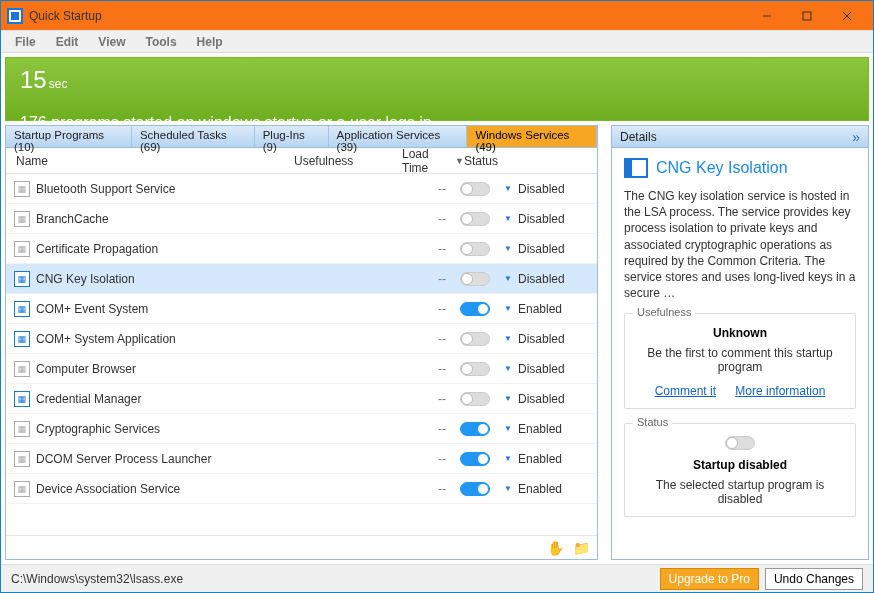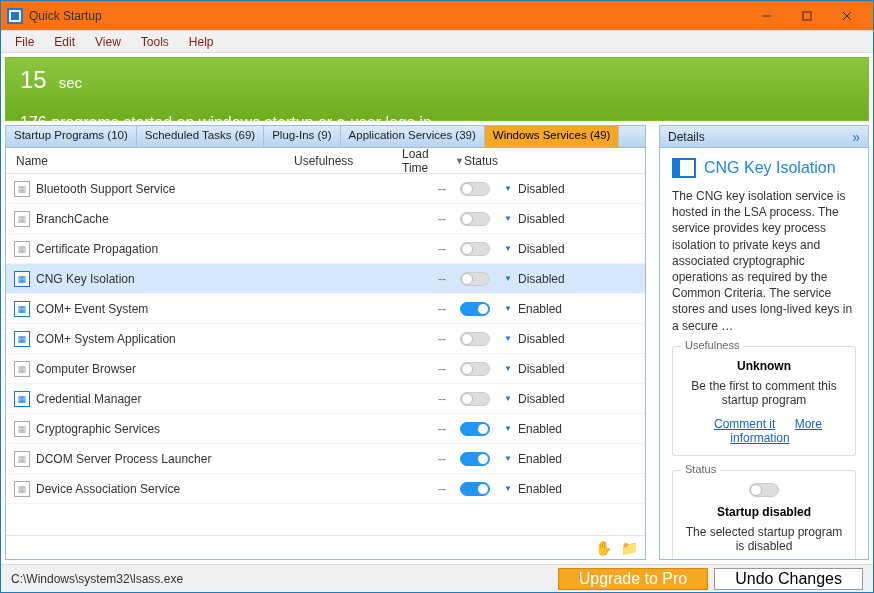--- a/index.html
+++ b/index.html
@@ -4,28 +4,28 @@
 <style>
 *{box-sizing:border-box;margin:0;padding:0;font-family:"Segoe UI",Tahoma,sans-serif;font-size:12px;}
 body{background:#fff;width:874px;height:593px;overflow:hidden;display:flex;flex-direction:column;border:1px solid #197fc3;}
 .titlebar{height:30px;background:#f97316;display:flex;align-items:center;padding:0 6px;border-bottom:1px solid #ddd;}
 .titlebar .app-icon{width:16px;height:16px;background:#1976d2;margin-right:6px;display:flex;align-items:center;justify-content:center;}
 .titlebar .app-icon::before{content:"";width:8px;height:8px;border:2px solid #fff;border-radius:1px;}
 .titlebar .title{flex:1;color:#333;}
 .titlebar .winbtn{width:40px;height:28px;display:flex;align-items:center;justify-content:center;color:#333;}
 .titlebar .winbtn svg{stroke:#333;}
 .menubar{height:22px;background:#f0f0f0;display:flex;align-items:center;padding:0 4px;border-bottom:1px solid #ddd;}
-.menubar span{padding:2px 10px;color:#7f1d1d;}
+.menubar span{padding:2px 10px;color:#737373;font-weight:bold;}
 .summary{height:64px;background:linear-gradient(#8cc63f,#6eae1f);color:#fff;padding:8px 14px;border:1px solid #79bb22;margin:4px;}
 .summary .big{font-size:24px;font-weight:300;}
-.summary .small{font-size:15px;margin-left:12px;}
+.summary .small{font-size:12px;margin-left:2px;}
 .summary .line2{margin-top:20px;font-size:16px;}
 .panes{display:flex;flex:1;min-height:0;margin:0 4px 4px 4px;gap:13px;}
 .left{flex:1;min-width:0;border:1px solid #9cbde0;display:flex;flex-direction:column;background:#fff;}
-.right{width:210px;border:1px solid #9cbde0;display:flex;flex-direction:column;background:#fff;}
+.right{width:258px;border:1px solid #9cbde0;display:flex;flex-direction:column;background:#fff;}
 .tabs{display:flex;background:linear-gradient(#dceaf9,#b6d4f2);border-bottom:1px solid #9cbde0;height:22px;}
 .tab{padding:3px 8px;font-size:11.5px;border-right:1px solid #a8c3e2;color:#222;}
 .tab.active{background:#f5a623;color:#000;}
 .cols{display:flex;height:26px;align-items:center;border-bottom:1px solid #e5e5e5;padding-left:10px;color:#333;}
 .cols .c-name{width:278px;}
 .cols .c-use{width:108px;}
 .cols .c-load{width:62px;display:flex;align-items:center;}
 .cols .c-status{flex:1;}
 .cols .sort-arrow{margin-left:4px;font-size:9px;color:#666;}
 .rows{flex:1;overflow:hidden;}
@@ -55,21 +55,21 @@
 .det-corp{color:#333;margin-bottom:4px;}
 .det-desc{color:#333;line-height:1.35;margin-bottom:12px;}
 .fieldset{border:1px solid #ddd;border-radius:2px;padding:12px 8px 10px;position:relative;margin-bottom:14px;text-align:center;}
 .fieldset .legend{position:absolute;top:-8px;left:8px;background:#fff;padding:0 4px;color:#666;font-size:11px;}
 .fieldset .bold{font-weight:bold;margin-bottom:6px;}
 .fieldset .sub{color:#333;}
 .fieldset .links{margin-top:10px;}
 .fieldset .links a{color:#1565c0;text-decoration:underline;margin:0 8px;cursor:pointer;}
 .statusbar{height:28px;background:#f0f0f0;border-top:1px solid #ddd;display:flex;align-items:center;padding:0 10px;}
 .statusbar .path{flex:1;color:#333;}
-.statusbar button{height:22px;padding:0 20px;margin-left:6px;font-size:16px;border:1px solid #999;background:#fff;}
+.statusbar button{height:22px;padding:0 8px;margin-left:6px;font-size:12px;border:1px solid #999;background:#fff;}
 .statusbar button.pro{background:#f5a623;border-color:#d48a00;color:#fff;}
 </style>
 </head>
 <body>
 
 <div class="titlebar">
   <div class="app-icon"></div>
   <div class="title">Quick Startup</div>
   <div class="winbtn">
       <svg width="10" height="10">

